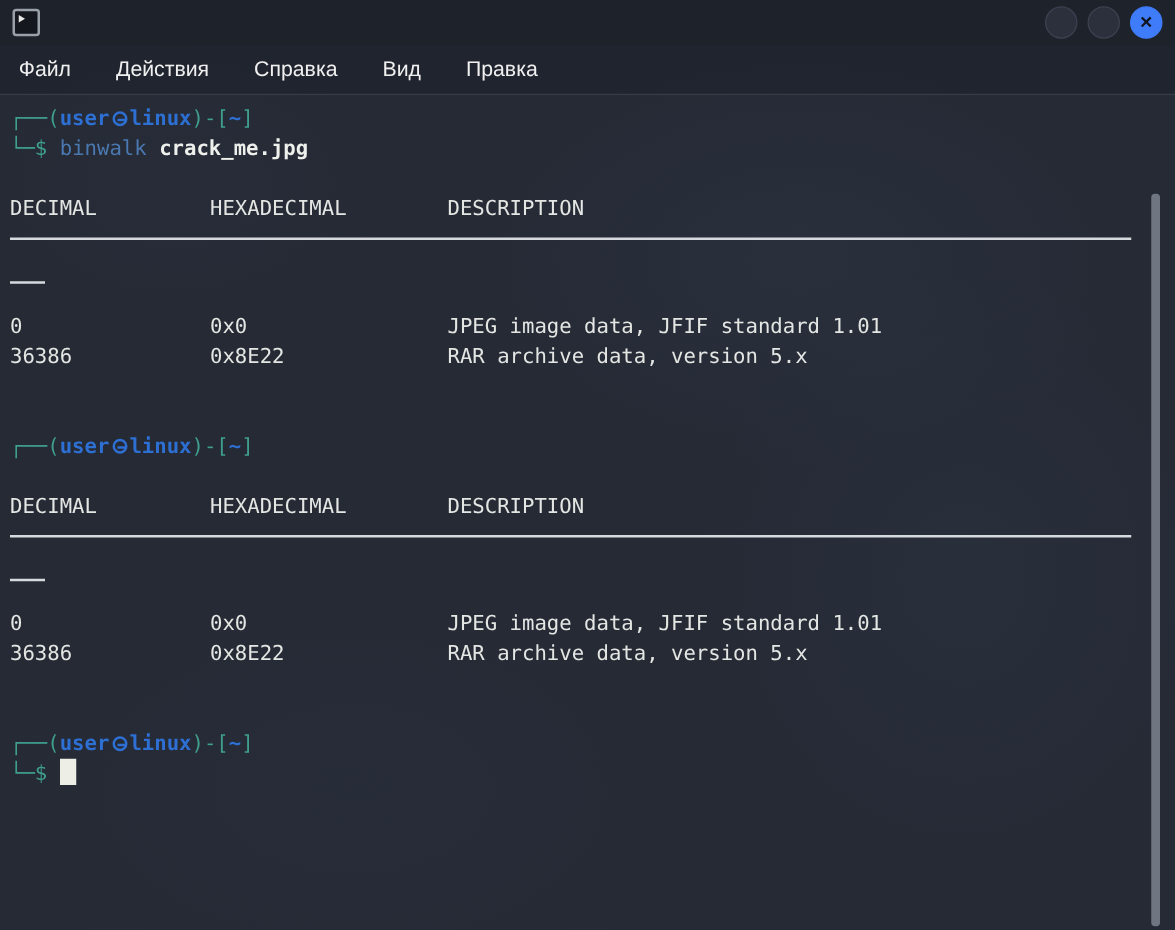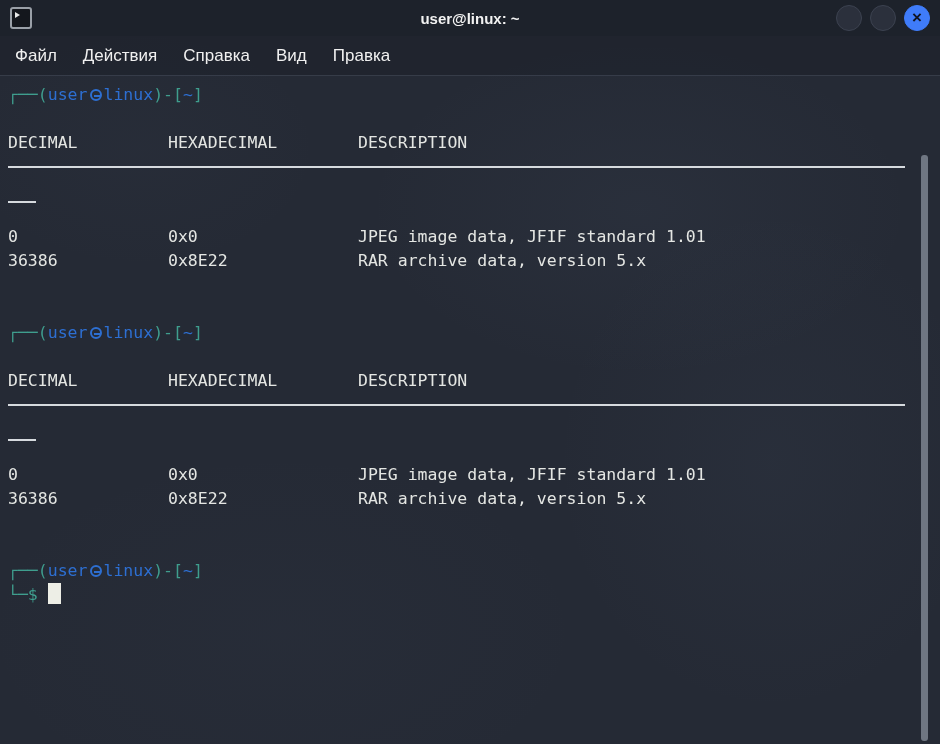--- a/index.html
+++ b/index.html
@@ -36,34 +36,34 @@
   .controls { margin-left:auto; display:flex; gap:8px; z-index:2; }
   .ctl {
     width:26px; height:26px; border-radius:50%;
     background:#2b303c; border:1px solid #3c4250;
     display:flex; align-items:center; justify-content:center;
   }
   .ctl.close { background:#3f7cfa; border-color:#3f7cfa; }
   .ctl.close span { color:#10141f; font-size:17px; font-weight:bold; line-height:1; transform:translateY(-1px); }
   
   .menubar {
-    height:40px; display:flex; align-items:center; gap:26px;
+    height:40px; display:flex; align-items:center; gap:36px;
     padding:0 15px; background:rgba(24,27,34,0.35);
     border-bottom:1px solid rgba(120,130,150,0.25);
   }
   .menu-item { color:#f0f0f0; font-size:17px; cursor:default; }
   
   .terminal {
     position:relative; height:667px; padding:7px 30px 0 8px;
     font-family:"DejaVu Sans Mono","Liberation Mono",monospace;
     font-size:16.5px; color:#e4e6e3;
   }
   .t-line { height:24px; line-height:24px; white-space:pre; }
   .teal  { color:#3f9e8e; }
-  .b     { color:#2d6fd2; font-weight:normal; }
+  .b     { color:#2d6fd2; font-weight:bold; }
   .cmd   { color:#4a78b0; margin-left:10px; }
   .opt   { color:#3f9e8e; margin-left:10px; }
   .file  { color:#eef0ec; font-weight:bold; margin-left:10px; }
   .kali-glyph {
     display:inline-block; width:12px; height:12px; margin:0 2px;
     border:2px solid #2d6fd2; border-radius:50%; position:relative;
     vertical-align:-1px;
   }
   .kali-glyph::after {
     content:""; position:absolute; left:2px; top:4px; width:6px; height:2px;
@@ -81,41 +81,41 @@
     background:#6f7682; border-radius:3px;
   }
 </style>
 </head>
 <body>
 
 <div class="window">
 
   <div class="titlebar">
     <div class="app-icon"></div>
-    <div class="title">user@linux: ~</div>
     <div class="controls">
       <div class="ctl"></div>
       <div class="ctl"></div>
       <div class="ctl close">
         <span>×</span>
       </div>
     </div>
   </div>
 
   <div class="menubar">
     <span class="menu-item">Файл</span>
     <span class="menu-item">Действия</span>
     <span class="menu-item">Справка</span>
     <span class="menu-item">Вид</span>
     <span class="menu-item">Правка</span>
   </div>
 
   <div class="terminal">
 
     <div class="t-line"><span class="teal">┌──(</span><span class="b">user</span><span class="kali-glyph"></span><span class="b">linux</span><span class="teal">)-[</span><span class="b">~</span><span class="teal">]</span></div>
+    <div class="t-line"><span class="teal">└─$</span><span class="cmd">binwalk</span><span class="file">crack_me.jpg</span></div>
     <div class="t-line"></div>
 
     <div class="t-line tbl">
       <span>DECIMAL</span>
       <span>HEXADECIMAL</span>
       <span>DESCRIPTION</span>
     </div>
     <div class="t-line"><div class="sepline"></div></div>
     <div class="t-line"><div class="sepstub"></div></div>
     <div class="t-line tbl">

